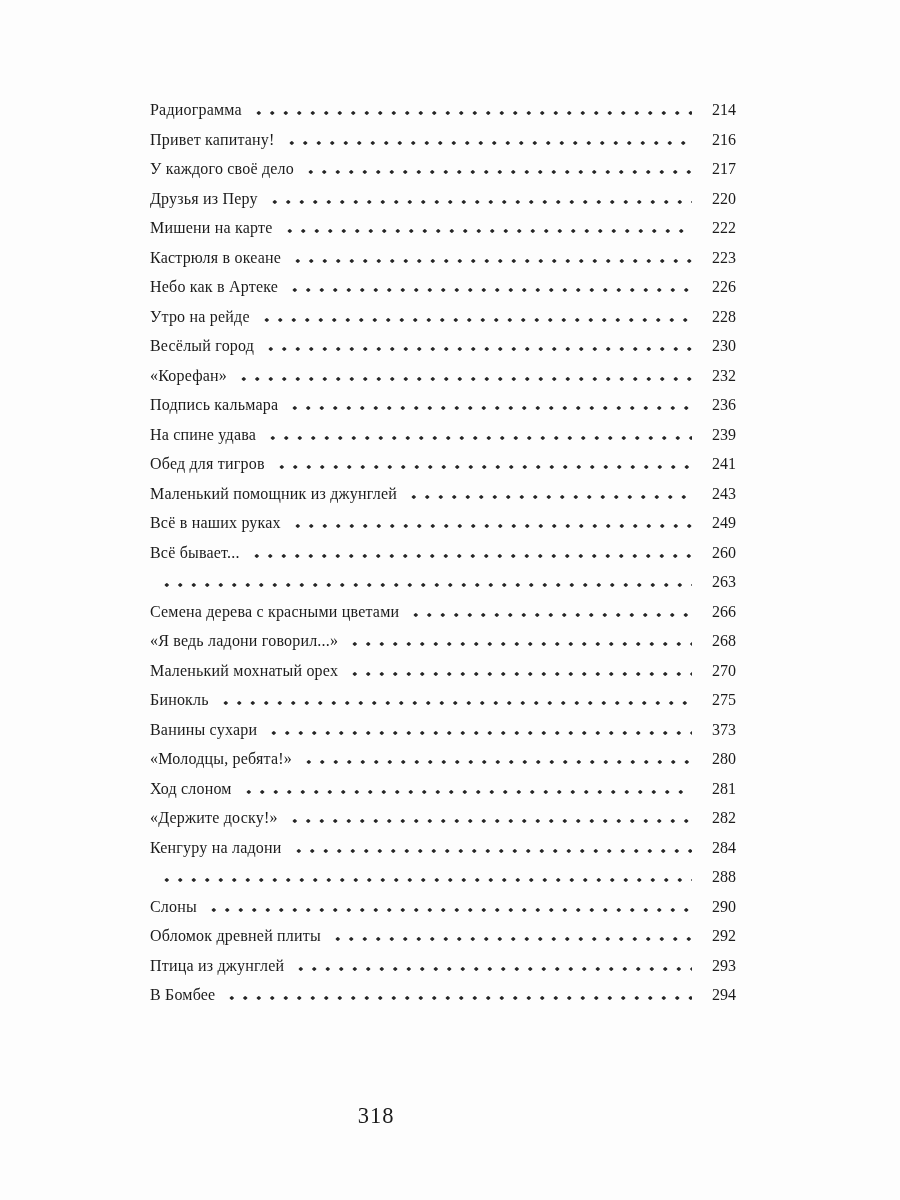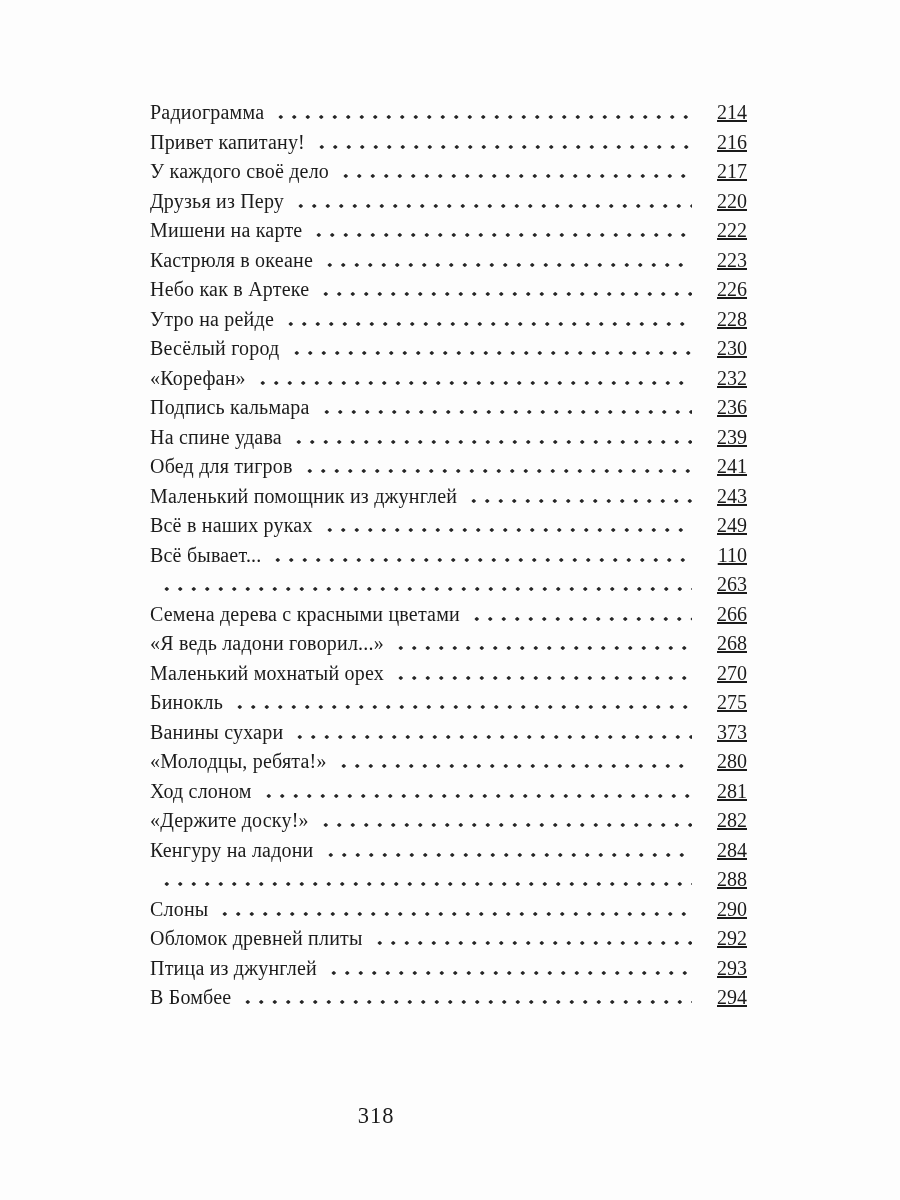--- a/index.html
+++ b/index.html
@@ -22,42 +22,41 @@
   .toc {
     position: absolute;
     left: 150px;
     top: 101px;
     width: 597px;
   }
   .toc-row {
     display: flex;
     align-items: baseline;
     height: 29.5px;
-    font-size: 20px;
+    font-size: 16px;
     white-space: nowrap;
   }
   .toc-title {
     flex: 0 0 auto;
     letter-spacing: 0.2px;
   }
   .leader {
     flex: 1 1 auto;
     height: 4px;
     margin: 0 9px 0 10px;
     background-image: radial-gradient(circle, #242424 1.5px, rgba(0,0,0,0) 1.9px);
     background-size: 13.5px 4px;
     background-repeat: repeat-x;
     background-position: left bottom;
     min-width: 20px;
   }
   .toc-page {
     flex: 0 0 auto;
     min-width: 46px;
-    text-align: right;
-    text-decoration: underline;
+    text-align: center;
   }
   .folio {
     position: absolute;
     top: 1103px;
     left: 0;
     width: 752px;
     text-align: center;
     font-size: 22.5px;
     letter-spacing: 1px;
   }
@@ -138,21 +137,21 @@
         <span class="toc-page">243</span>
       </div>
       <div class="toc-row">
         <span class="toc-title">Всё в наших руках</span>
         <span class="leader"></span>
         <span class="toc-page">249</span>
       </div>
       <div class="toc-row">
         <span class="toc-title">Всё бывает...</span>
         <span class="leader"></span>
-        <span class="toc-page">110</span>
+        <span class="toc-page">260</span>
       </div>
       <div class="toc-row">
         <span class="leader"></span>
         <span class="toc-page">263</span>
       </div>
       <div class="toc-row">
         <span class="toc-title">Семена дерева с красными цветами</span>
         <span class="leader"></span>
         <span class="toc-page">266</span>
       </div>

